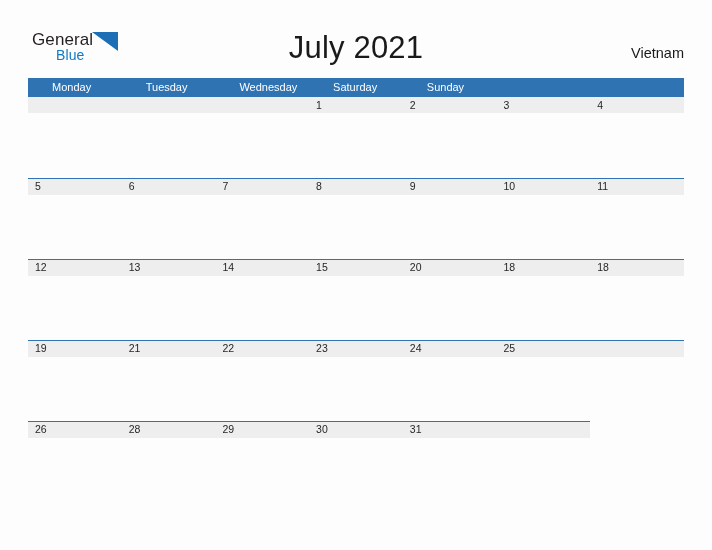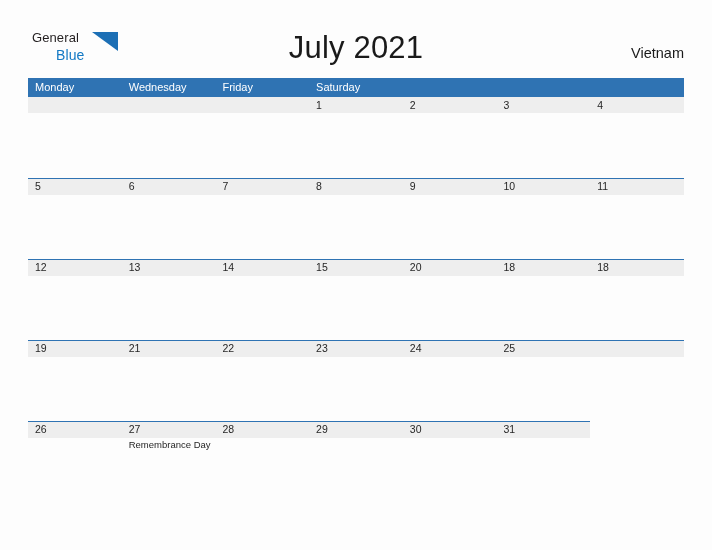--- a/index.html
+++ b/index.html
@@ -30,21 +30,21 @@
   .logo {
     position: absolute;
     left: 32px;
     top: 30px;
     width: 120px;
     height: 42px;
   }
   .logo-general {
     position: absolute;
     left: 0; top: 0;
-    font-size: 13px;
+    font-size: 17px;
     letter-spacing: .1px;
     color: #231f20;
     font-family: "Liberation Sans", sans-serif;
   }
   .logo-blue {
     position: absolute;
     left: 24px;
     top: 17px;
     font-size: 14px;
     letter-spacing: .1px;
@@ -94,21 +94,21 @@
     width: 656px;
     height: 19px;
     background: #2f73b3;
   }
   .weekday {
     flex: 0 0 93.71px;
     width: 93.71px;
     color: #ffffff;
     font-size: 11px;
     line-height: 19px;
-    padding-left: 7px;
+    padding-left: 24px;
     box-sizing: border-box;
     overflow: hidden;
     white-space: nowrap;
   }
 
   .week {
     position: relative;
     width: 656px;
     height: 81px;
   }
@@ -169,23 +169,24 @@
 
     <div class="cal-title">July 2021</div>
 
     <div class="country">Vietnam</div>
   </div>
 
   <div class="grid">
 
     <div class="weekdays">
       <div class="weekday">Monday</div>
+      <div class="weekday">Tuesday</div>
       <div class="weekday">Wednesday</div>
-      <div class="weekday">Friday</div>
       <div class="weekday">Saturday</div>
+      <div class="weekday">Sunday</div>
     </div>
 
     <div class="week first">
       <div class="band" style="width: 656px;"></div>
       <div class="cells">
         <div class="cell empty">
             <span class="daynum"></span>
           </div>
         <div class="cell empty">
             <span class="daynum"></span>
@@ -311,24 +312,20 @@
     </div>
 
     <div class="week">
       <div class="band" style="width: 562.286px;"></div>
       <div class="cells">
         <div class="cell">
             <span class="daynum">26</span>
             <span class="event"></span>
           </div>
         <div class="cell">
-            <span class="daynum">27</span>
-            <span class="event">Remembrance Day</span>
-          </div>
-        <div class="cell">
             <span class="daynum">28</span>
             <span class="event"></span>
           </div>
         <div class="cell">
             <span class="daynum">29</span>
             <span class="event"></span>
           </div>
         <div class="cell">
             <span class="daynum">30</span>
             <span class="event"></span>

